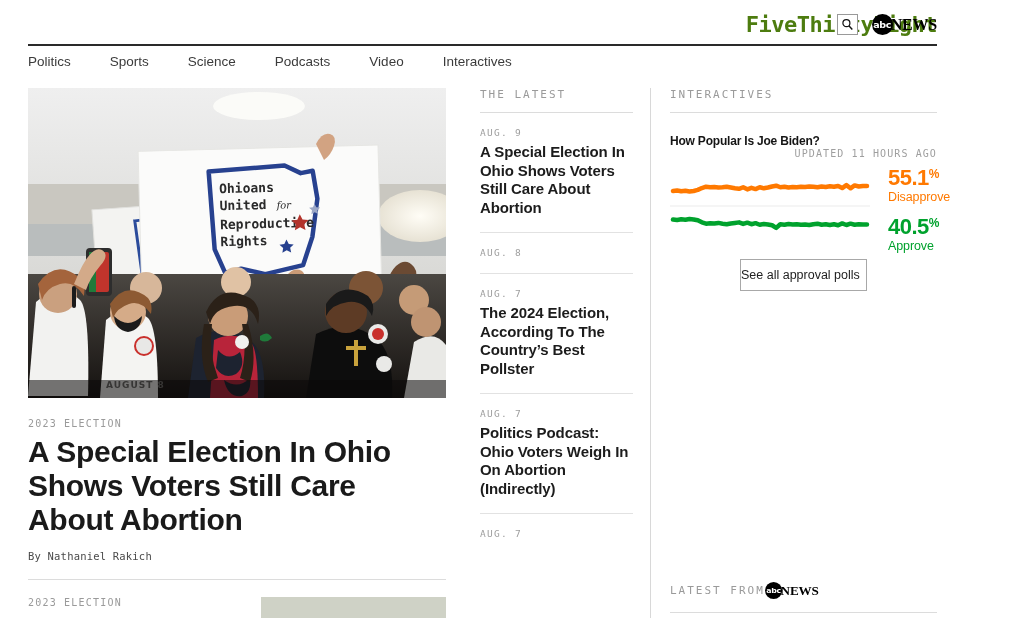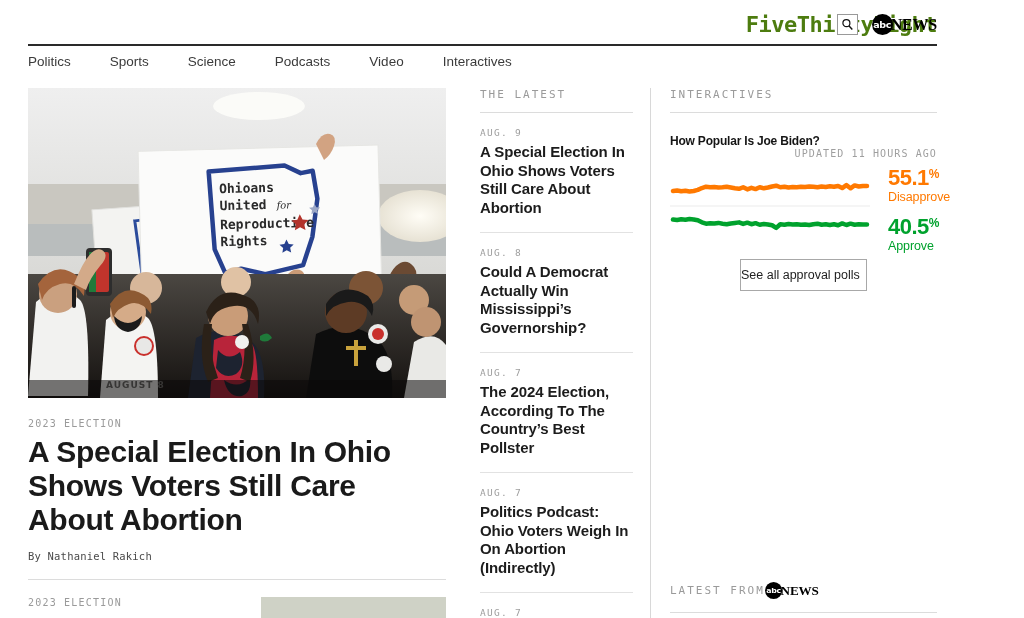--- a/index.html
+++ b/index.html
@@ -464,21 +464,20 @@
     <div class="col-latest">
       <div class="sec-head">THE LATEST</div>
       <div class="sec-rule"></div>
 
       <a class="latest-item" style="display:block;text-decoration:none">
         <div class="latest-date">AUG. 9</div>
         <div class="latest-title">A Special Election In Ohio Shows Voters Still Care About Abortion</div>
       </a>
       <a class="latest-item" style="display:block;text-decoration:none">
         <div class="latest-date">AUG. 8</div>
-        <div class="latest-title">Could A Democrat Actually Win Mississippi’s Governorship?</div>
       </a>
       <a class="latest-item" style="display:block;text-decoration:none">
         <div class="latest-date">AUG. 7</div>
         <div class="latest-title">The 2024 Election, According To The Country’s Best Pollster</div>
       </a>
       <a class="latest-item" style="display:block;text-decoration:none">
         <div class="latest-date">AUG. 7</div>
         <div class="latest-title">Politics Podcast: Ohio Voters Weigh In On Abortion (Indirectly)</div>
       </a>
       <a class="latest-item" style="display:block;text-decoration:none;border-bottom:none">

